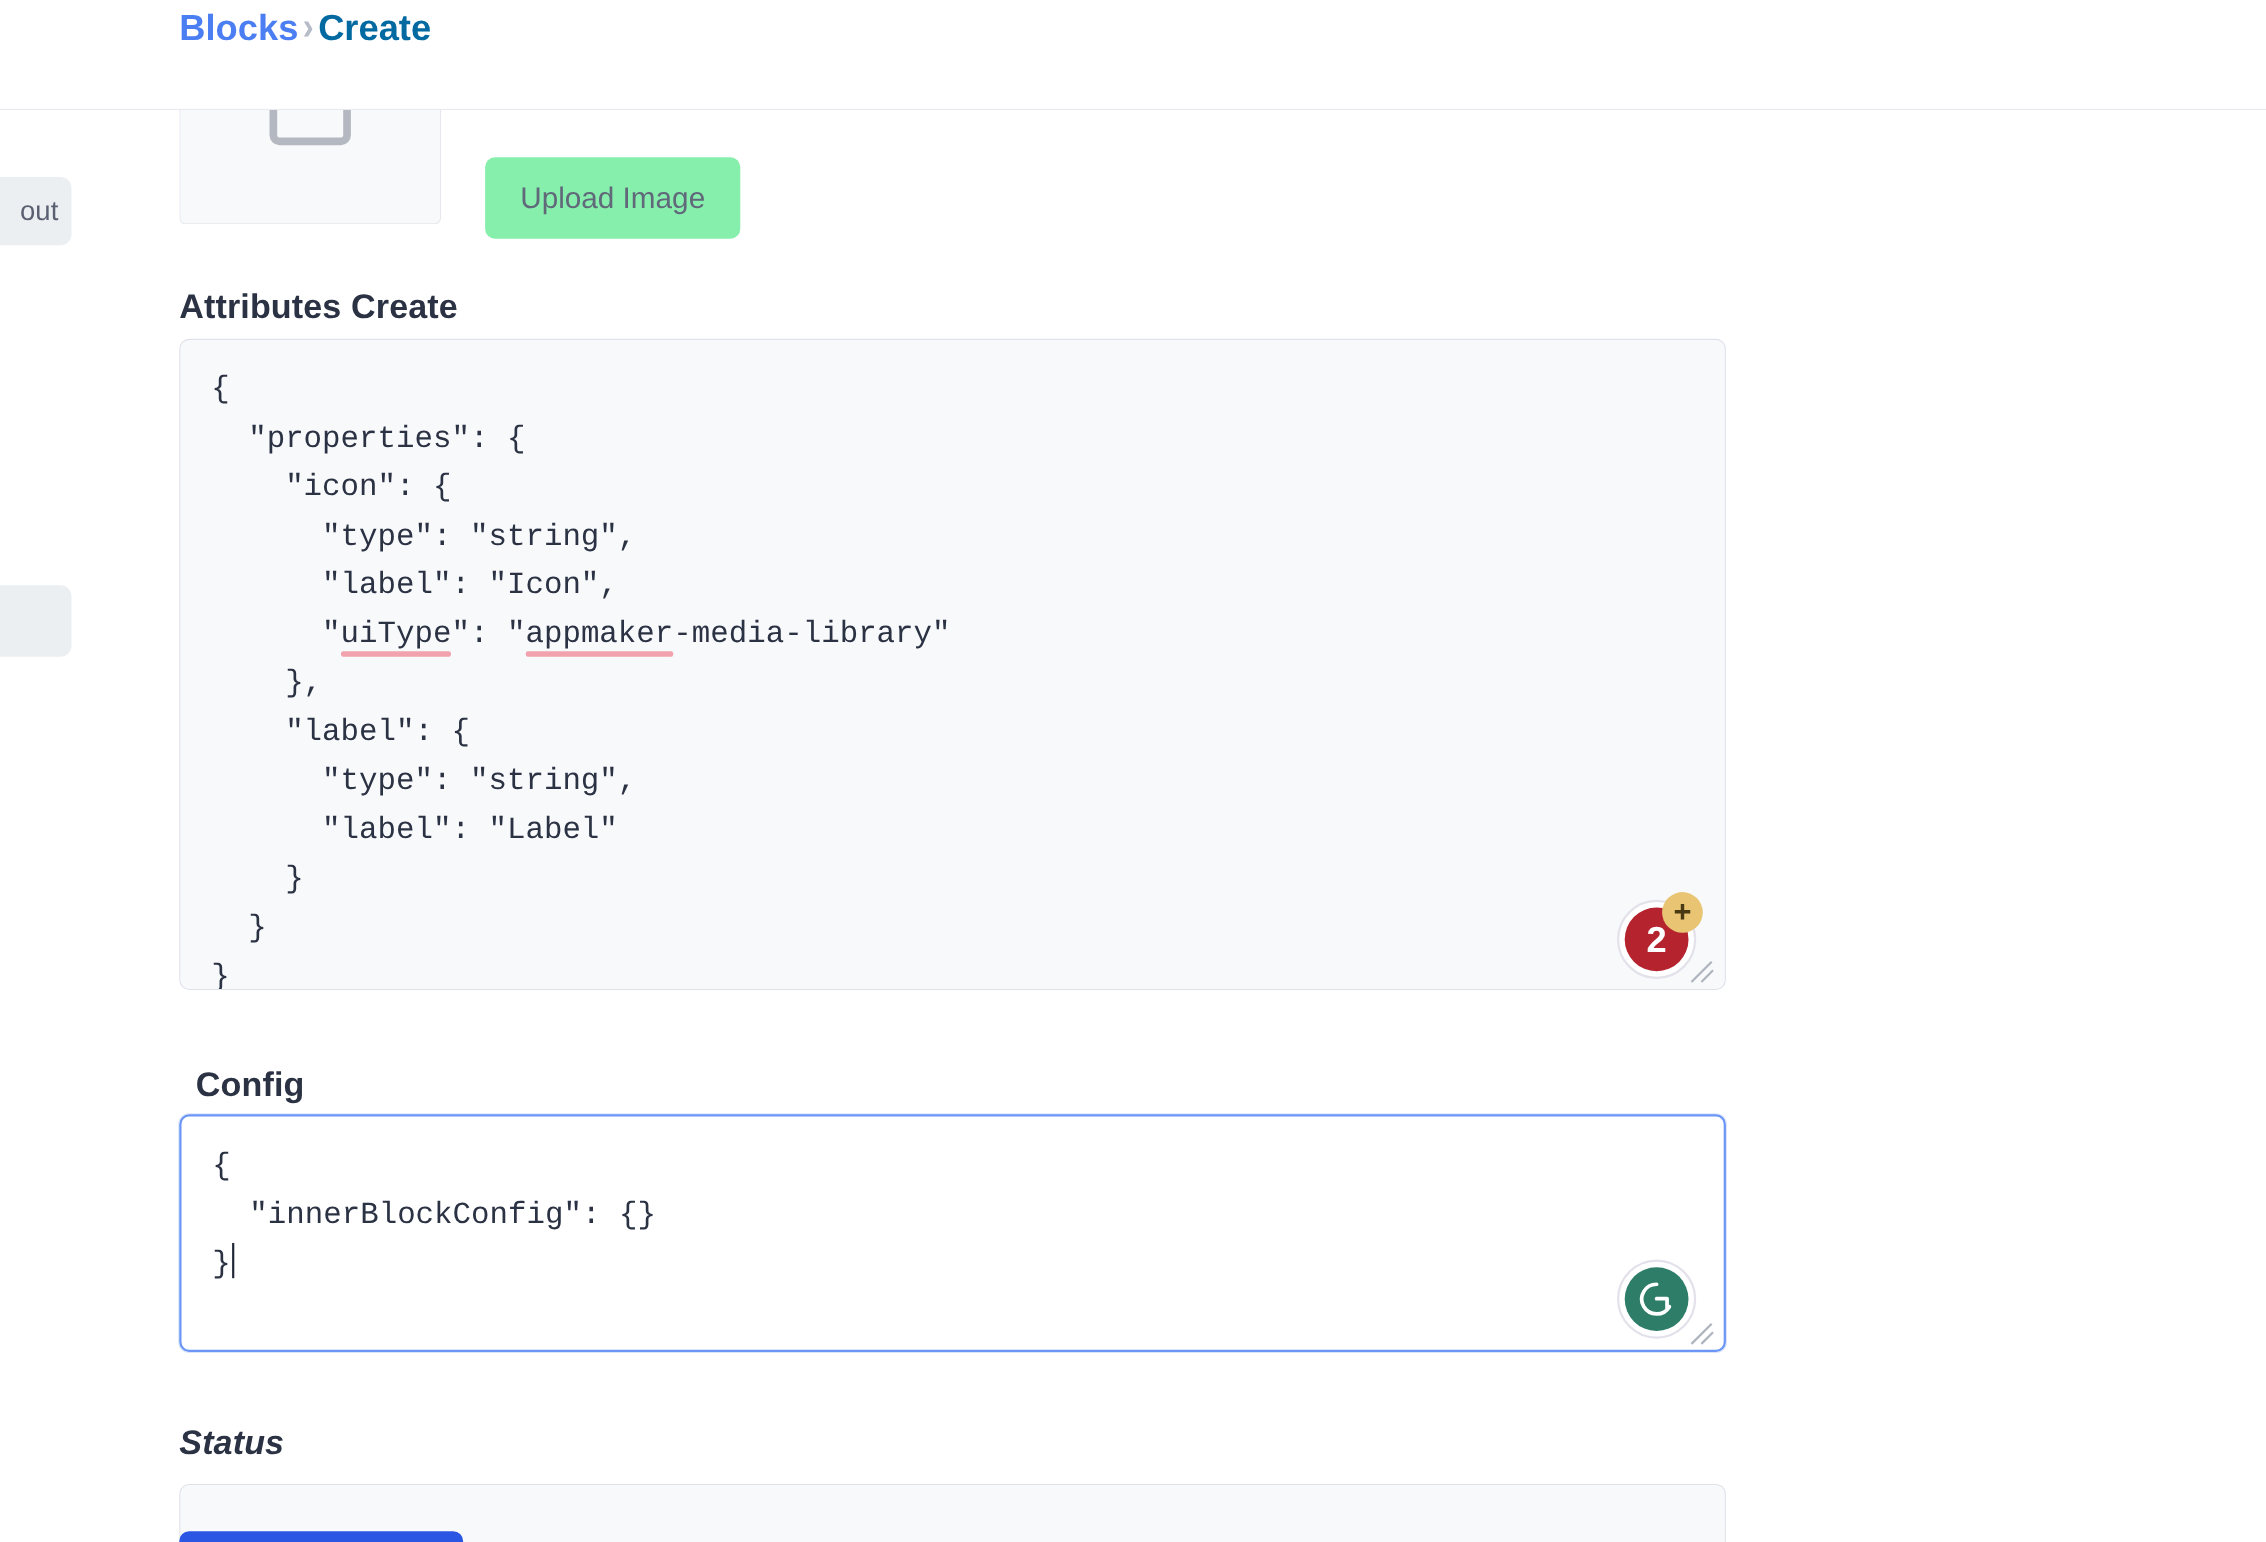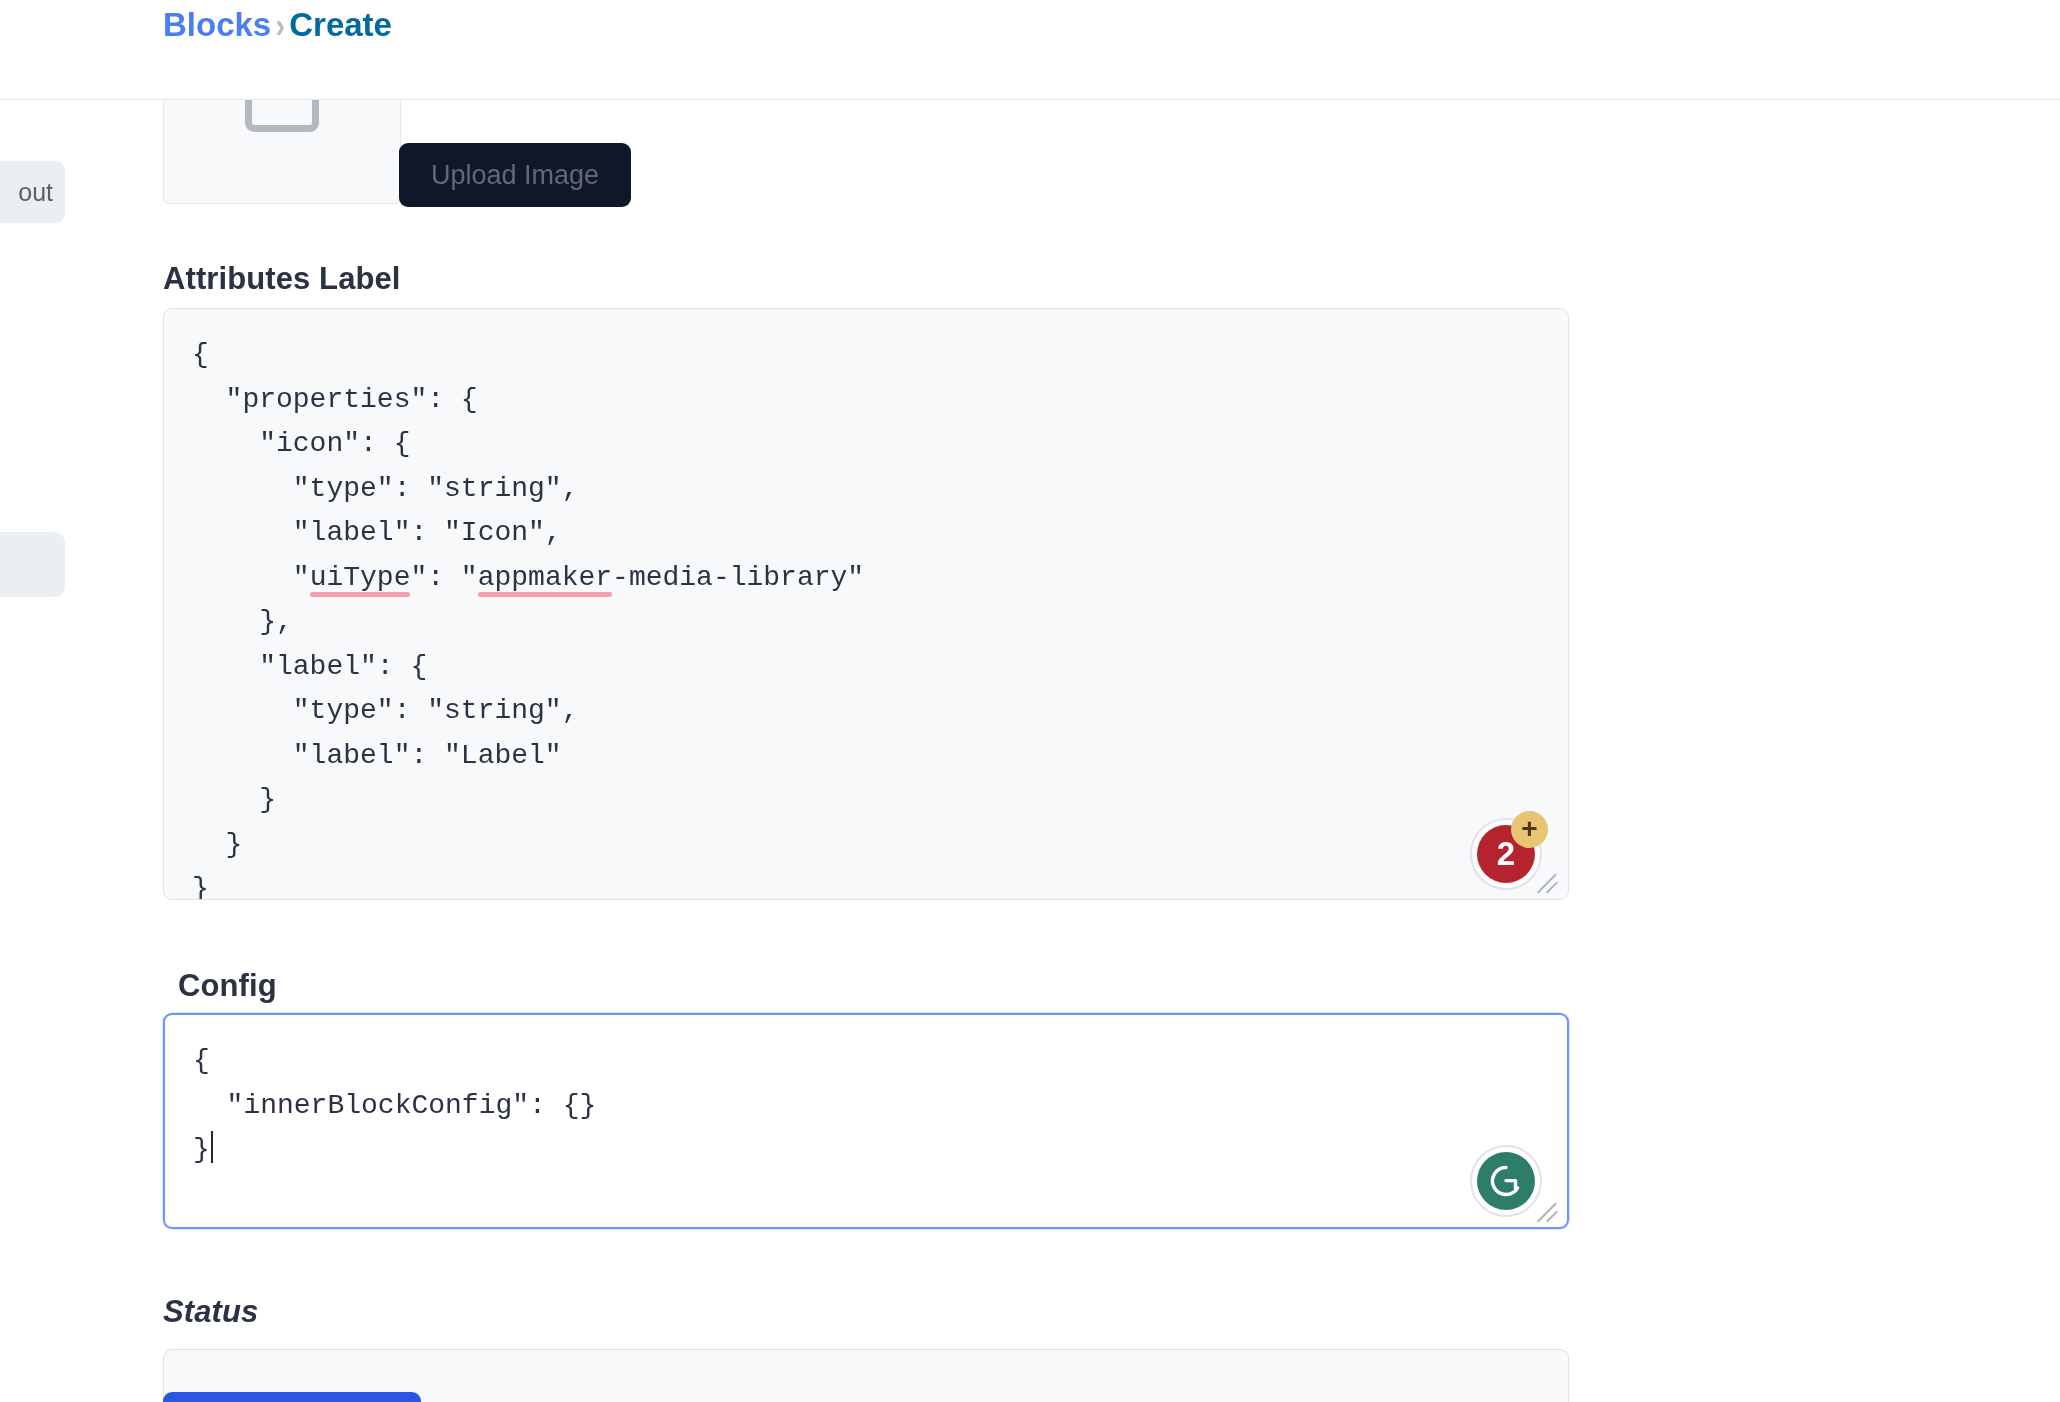--- a/index.html
+++ b/index.html
@@ -102,25 +102,25 @@
     transform: translateX(-50%);
     width: 74px;
     height: 60px;
     border: 7px solid #b4b9c1;
     border-radius: 9px;
     box-sizing: border-box;
   }
 
   .upload-button {
     position: absolute;
-    left: 399px;
+    left: 441px;
     top: 143px;
     width: 232px;
-    height: 64px;
-    background: #0f172a;
+    height: 74px;
+    background: #86efac;
     border: none;
     border-radius: 9px;
     color: #60687a;
     font-size: 27px;
     font-family: "Liberation Sans", sans-serif;
     cursor: pointer;
     display: flex;
     align-items: center;
     justify-content: center;
   }
@@ -330,21 +330,21 @@
     <span class="crumb-sep">›</span>
     <span class="crumb-current">Create</span>
   </div>
   <div class="header-divider"></div>
 
   <div class="image-placeholder">
     <div class="image-glyph"></div>
   </div>
   <button class="upload-button">Upload Image</button>
 
-  <div class="field-label label-attributes">Attributes Label</div>
+  <div class="field-label label-attributes">Attributes Create</div>
 
   <div class="code-box attributes-box"><span>{</span>
 <span>  "properties": {</span>
 <span>    "icon": {</span>
 <span>      "type": "string",</span>
 <span>      "label": "Icon",</span>
 <span><span>      "</span><span class="spell">uiType</span><span>": "</span><span class="spell">appmaker</span><span>-media-library"</span></span>
 <span>    },</span>
 <span>    "label": {</span>
 <span>      "type": "string",</span>

